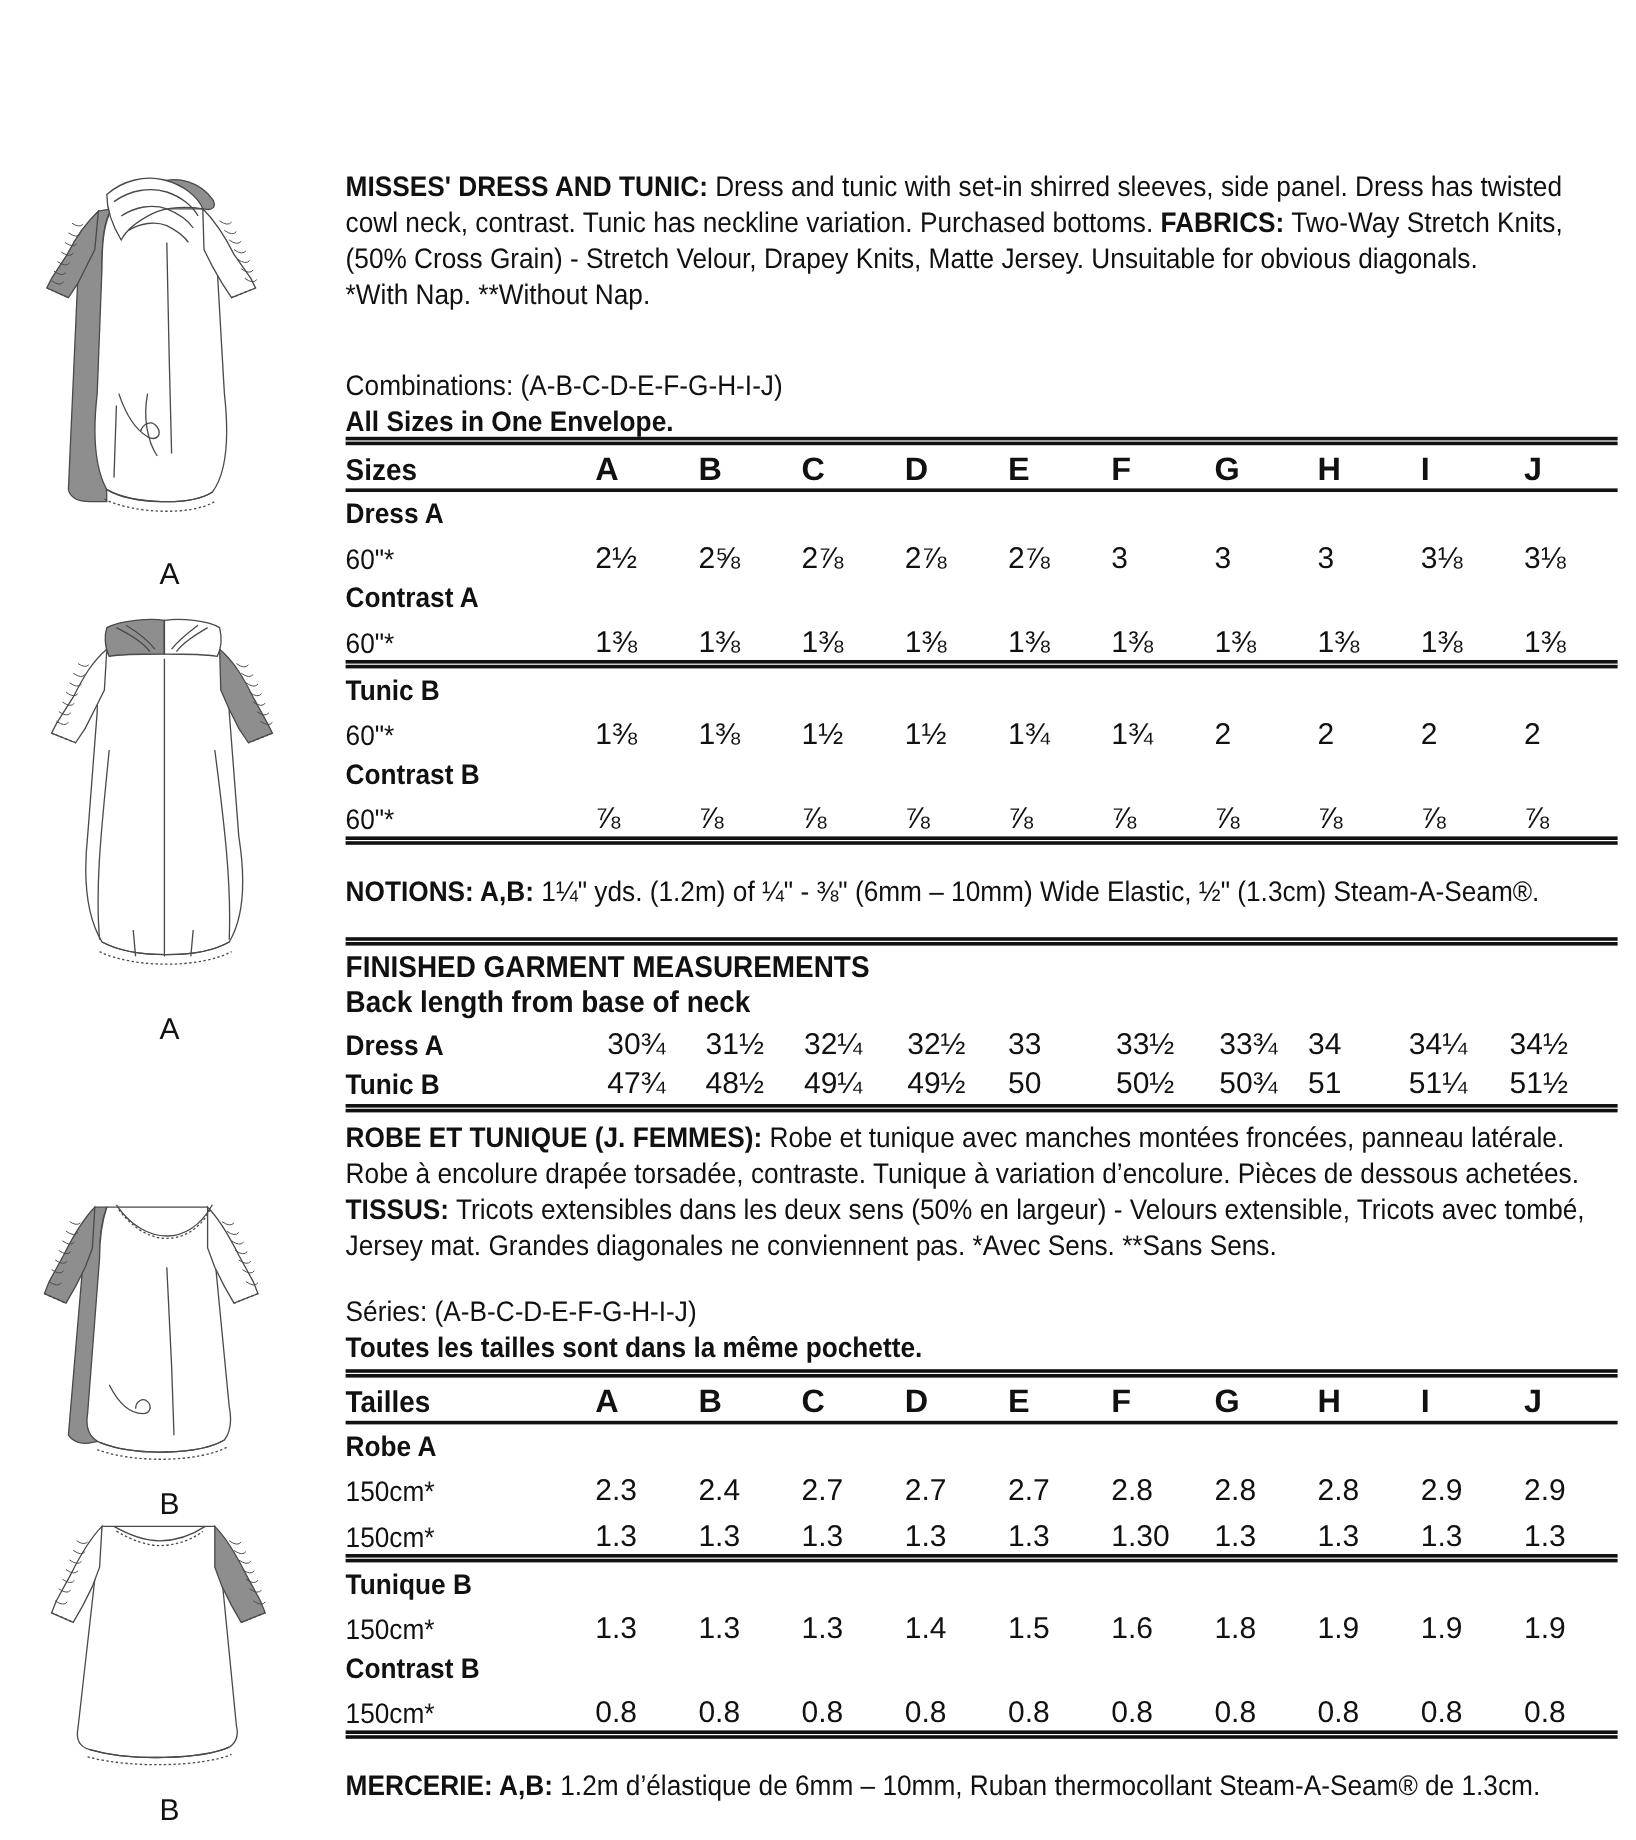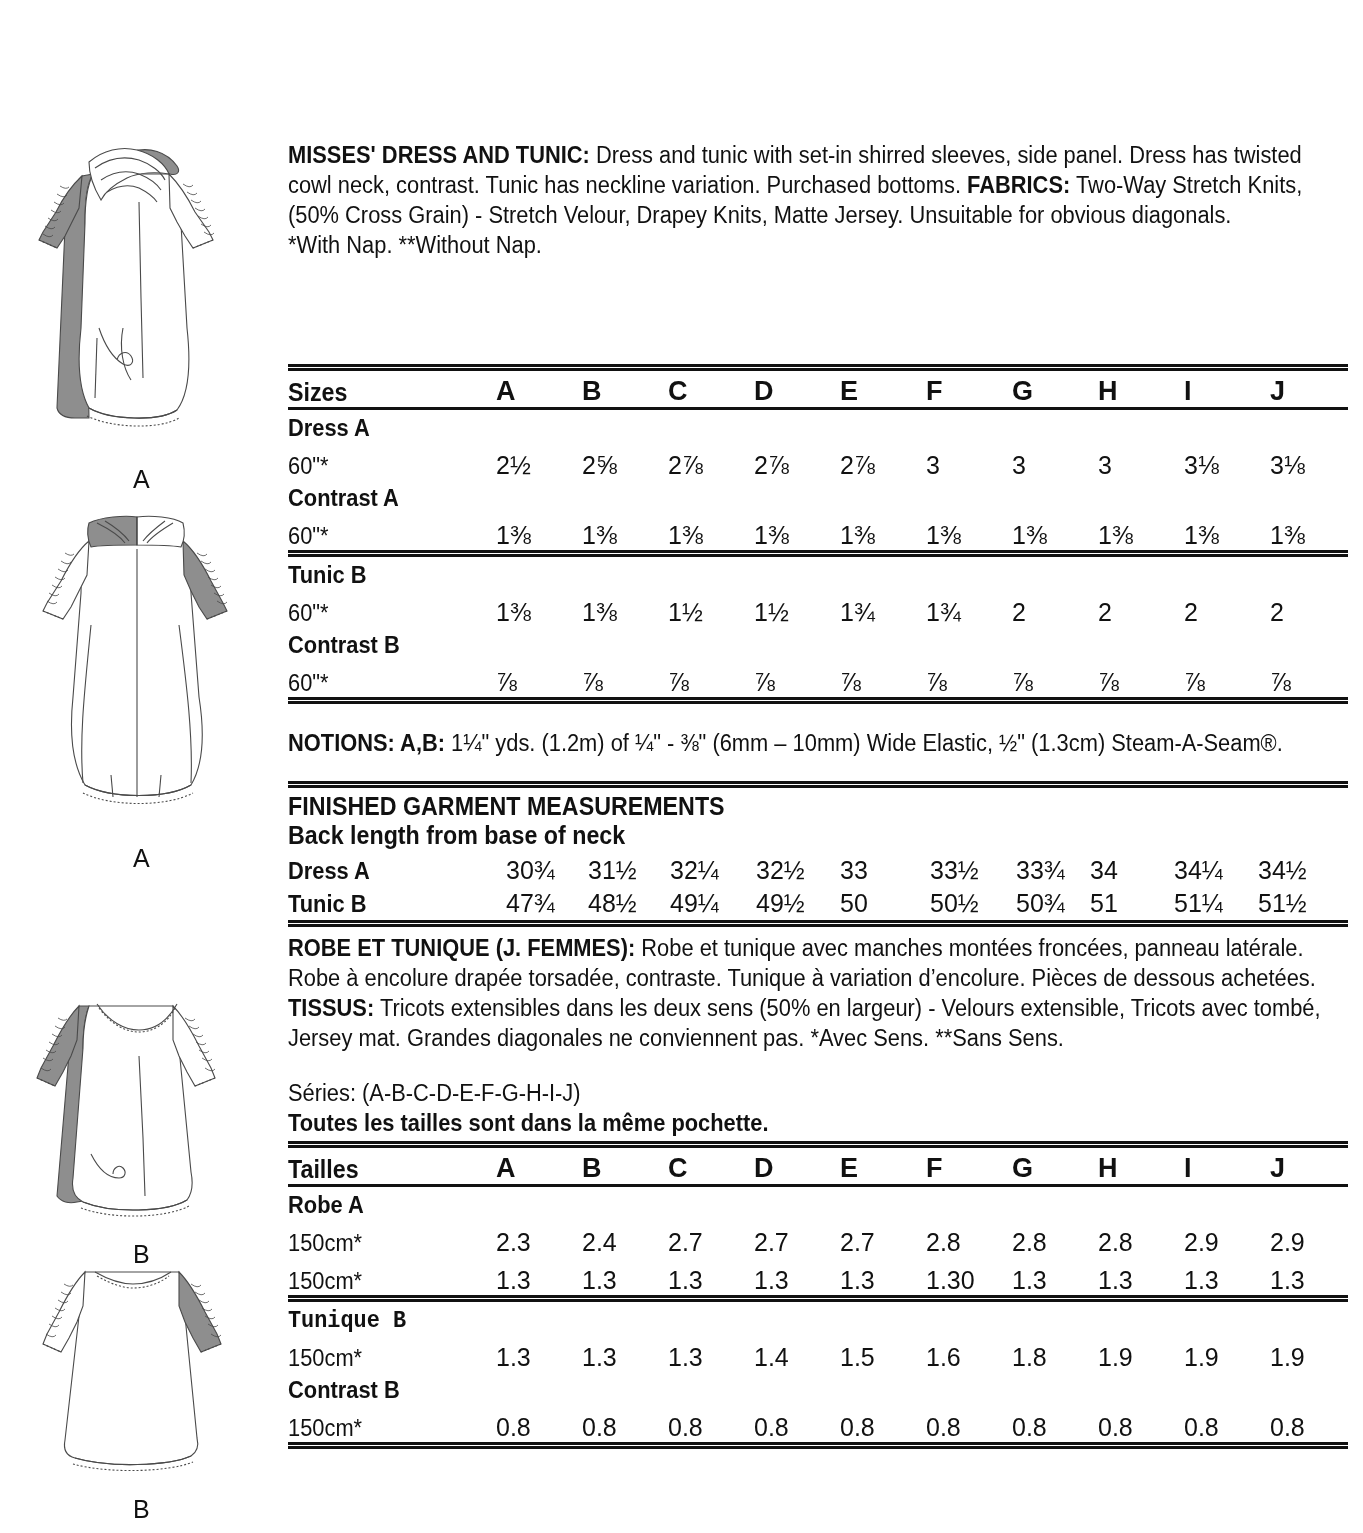--- a/index.html
+++ b/index.html
@@ -336,20 +336,24 @@
   </div>
 
   <div class="content">
 
 
     <div class="desc-block">
       <p class="para"><b>MISSES' DRESS AND TUNIC:</b><span> Dress and tunic with set-in shirred sleeves, side panel. Dress has twisted cowl neck, contrast. Tunic has neckline variation. Purchased bottoms. </span><b>FABRICS:</b><span> Two-Way Stretch Knits, (50% Cross Grain) - Stretch Velour, Drapey Knits, Matte Jersey. Unsuitable for obvious diagonals.</span></p>
       <p class="para nap-line">*With Nap. **Without Nap.</p>
     </div>
 
+    <div class="combo-block">
+      <div class="combo-line">Combinations: (A-B-C-D-E-F-G-H-I-J)</div>
+      <div class="combo-line combo-bold">All Sizes in One Envelope.</div>
+    </div>
 
     <div style="position:absolute; left:0; top:364px; width:1060px;">
       <div class="rule-double"></div>
       <table class="szt">
         <colgroup>
           <col style="width:208px">
             <col style="width:86px">
             <col style="width:86px">
             <col style="width:86px">
           <col style="width:86px">
@@ -662,21 +666,21 @@
             <col style="width:86px">
           <col style="width:86px">
             <col style="width:86px">
             <col style="width:86px">
             <col style="width:86px">
           <col style="width:86px">
             <col style="width:86px">
             <col style="width:78px">
         </colgroup>
         <tbody>
-            <tr style="height:32px;font-family:Liberation Mono, monospace;">
+            <tr style="height:32px;">
           <td colspan="11">
                 <div class="lbl">Tunique B</div>
               </td>
         </tr>
         <tr style="height:38px;">
           <td>
                 <div class="lbl-reg">150cm*</div>
               </td>
           <td class="num">1.3</td>
           <td class="num">1.3</td>
@@ -706,16 +710,19 @@
           <td class="num">0.8</td>
           <td class="num">0.8</td>
           <td class="num">0.8</td>
           <td class="num">0.8</td>
           <td class="num">0.8</td>
         </tr>
       </tbody>
         </table>
       <div class="rule-double"></div>
 
+      <div style="margin-top:5px;">
+        <p class="notions"><b>MERCERIE: A,B:</b><span> 1.2m d’élastique de 6mm – 10mm, Ruban thermocollant Steam-A-Seam® de 1.3cm.</span></p>
+      </div>
 
     </div>
   </div>
 </div>
 
 </body></html>

